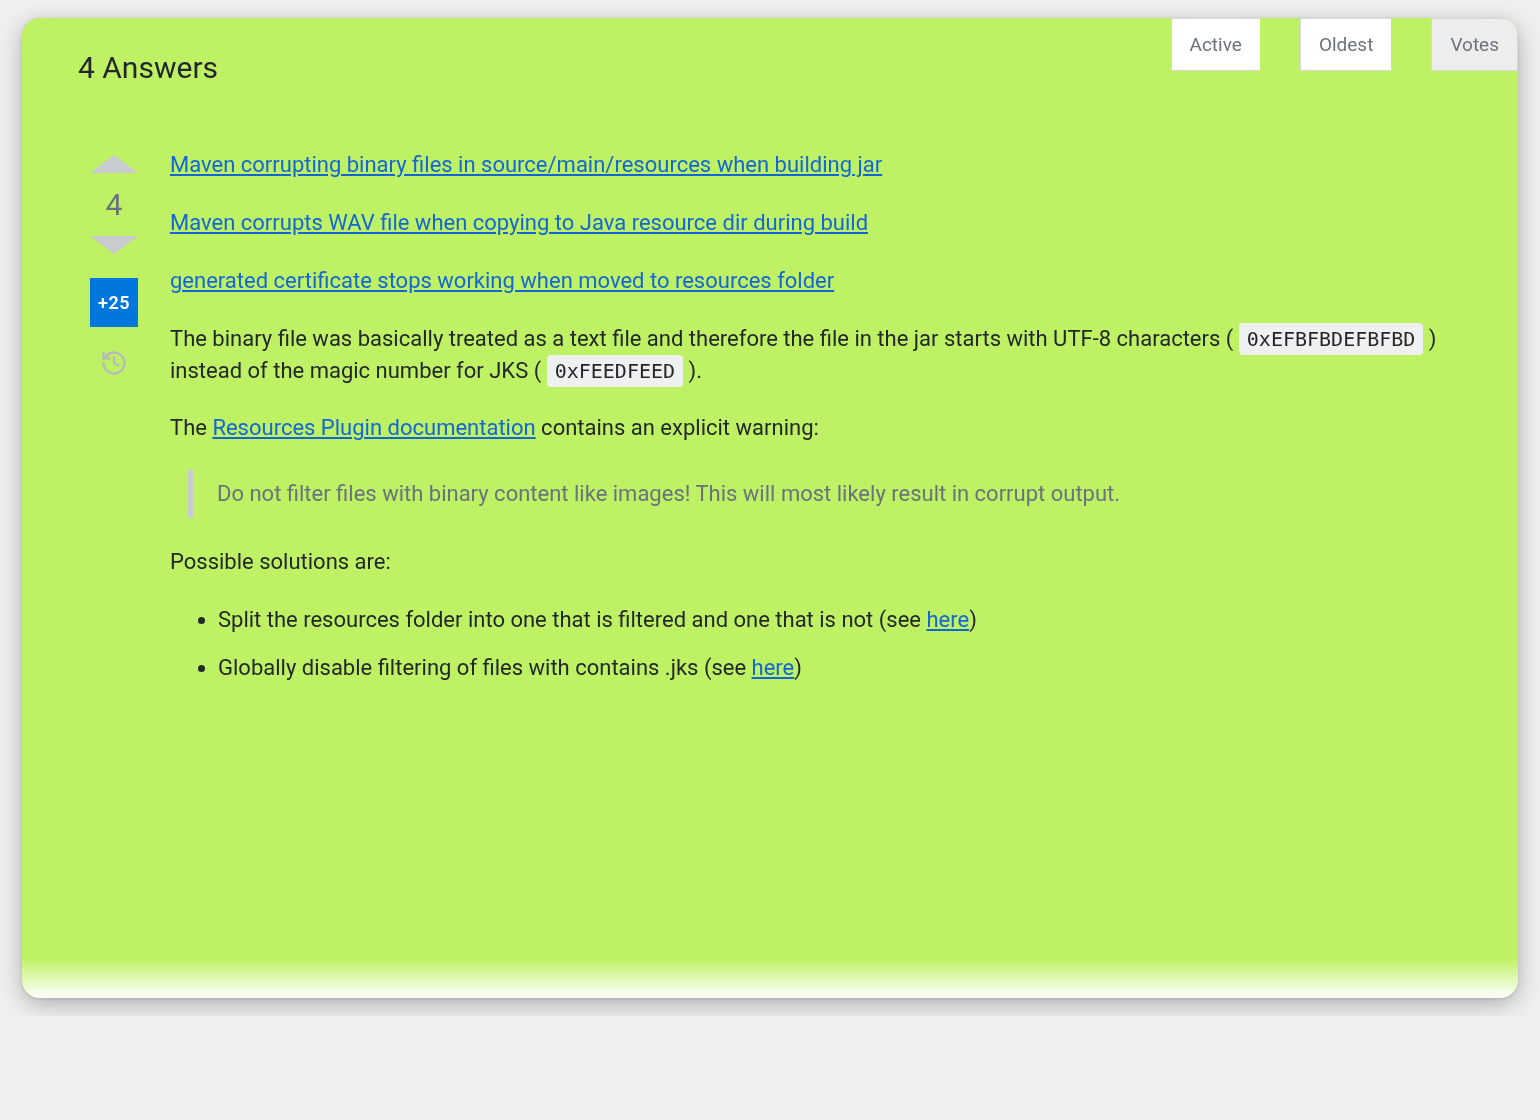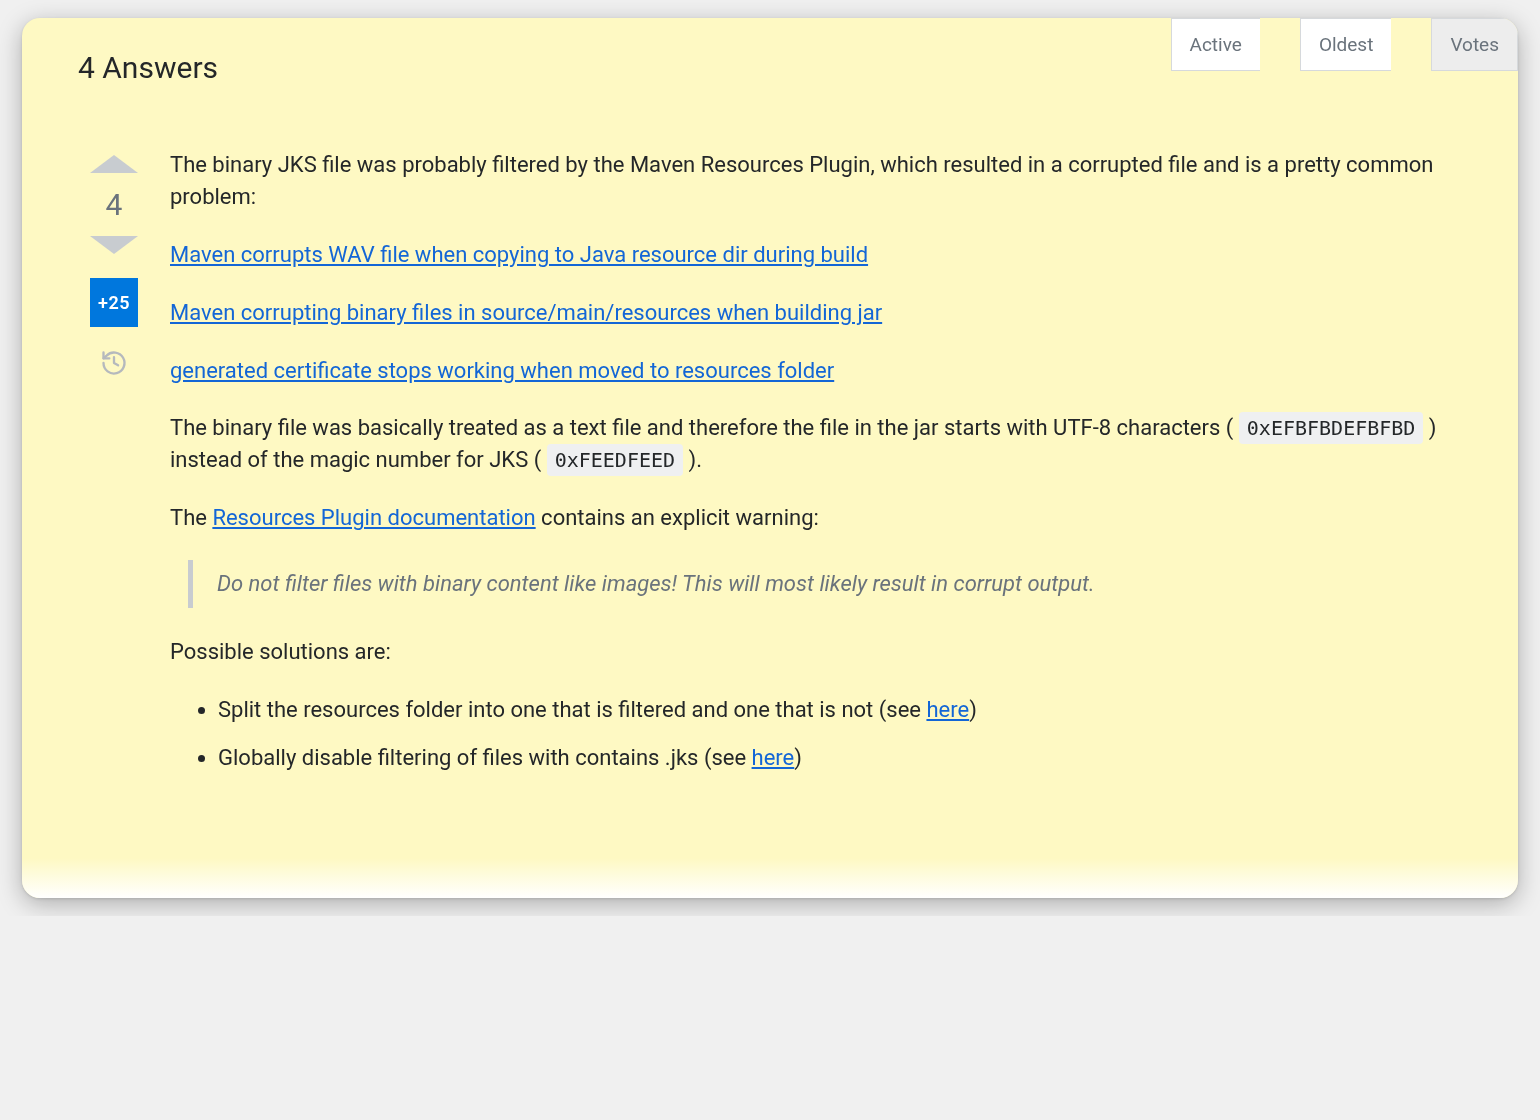--- a/index.html
+++ b/index.html
@@ -7,25 +7,25 @@
     margin: 0;
     padding: 0;
     font-family: -apple-system, BlinkMacSystemFont, "Segoe UI", Roboto, Helvetica, Arial, sans-serif;
     background: #f0f0f0;
     color: #242729;
   }
   .outer {
     padding: 18px 22px;
   }
   .card {
-    background: #fef9c3;
+    background: #bef264;
     border-radius: 18px;
     box-shadow: 0 6px 24px rgba(0,0,0,0.28), 0 1px 3px rgba(0,0,0,0.12);
     width: 100%;
-    height: 880px;
+    height: 980px;
     overflow: hidden;
     position: relative;
   }
   .content {
     padding: 32px 48px 0 56px;
   }
   .header-row {
     display: flex;
     align-items: flex-start;
     justify-content: space-between;
@@ -129,21 +129,20 @@
     padding: 4px 8px;
     border-radius: 4px;
     font-size: 20px;
   }
   blockquote {
     border-left: 5px solid #c8ccd0;
     margin: 0 0 28px 18px;
     padding: 8px 0 8px 24px;
     color: #6a737c;
     font-size: 22px;
-    font-style: italic;
   }
   ul {
     margin: 0 0 26px 0;
     padding-left: 48px;
   }
   li {
     margin-bottom: 16px;
     font-size: 22px;
   }
   .fade {
@@ -178,23 +177,22 @@
           <div class="history-icon">
             <svg width="28" height="28" viewBox="0 0 24 24" fill="none" stroke="currentColor" stroke-width="2" stroke-linecap="round" stroke-linejoin="round">
               <path d="M3 12a9 9 0 1 0 2.64-6.36L3 8"></path>
               <polyline points="3 3 3 8 8 8"></polyline>
               <polyline points="12 7 12 12 15.5 14"></polyline>
             </svg>
           </div>
         </div>
 
         <div class="post-body">
-          <p>The binary JKS file was probably filtered by the Maven Resources Plugin, which resulted in a corrupted file and is a pretty common problem:</p>
+          <p><a href="#">Maven corrupting binary files in source/main/resources when building jar</a></p>
           <p><a href="#">Maven corrupts WAV file when copying to Java resource dir during build</a></p>
-          <p><a href="#">Maven corrupting binary files in source/main/resources when building jar</a></p>
           <p><a href="#">generated certificate stops working when moved to resources folder</a></p>
           <p>
             <span>The binary file was basically treated as a text file and therefore the file in the jar starts with UTF-8 characters (</span>
             <code>0xEFBFBDEFBFBD</code>
             <span>) instead of the magic number for JKS (</span>
             <code>0xFEEDFEED</code>
             <span>).</span>
           </p>
           <p>
             <span>The </span><a href="#">Resources Plugin documentation</a><span> contains an explicit warning:</span>

